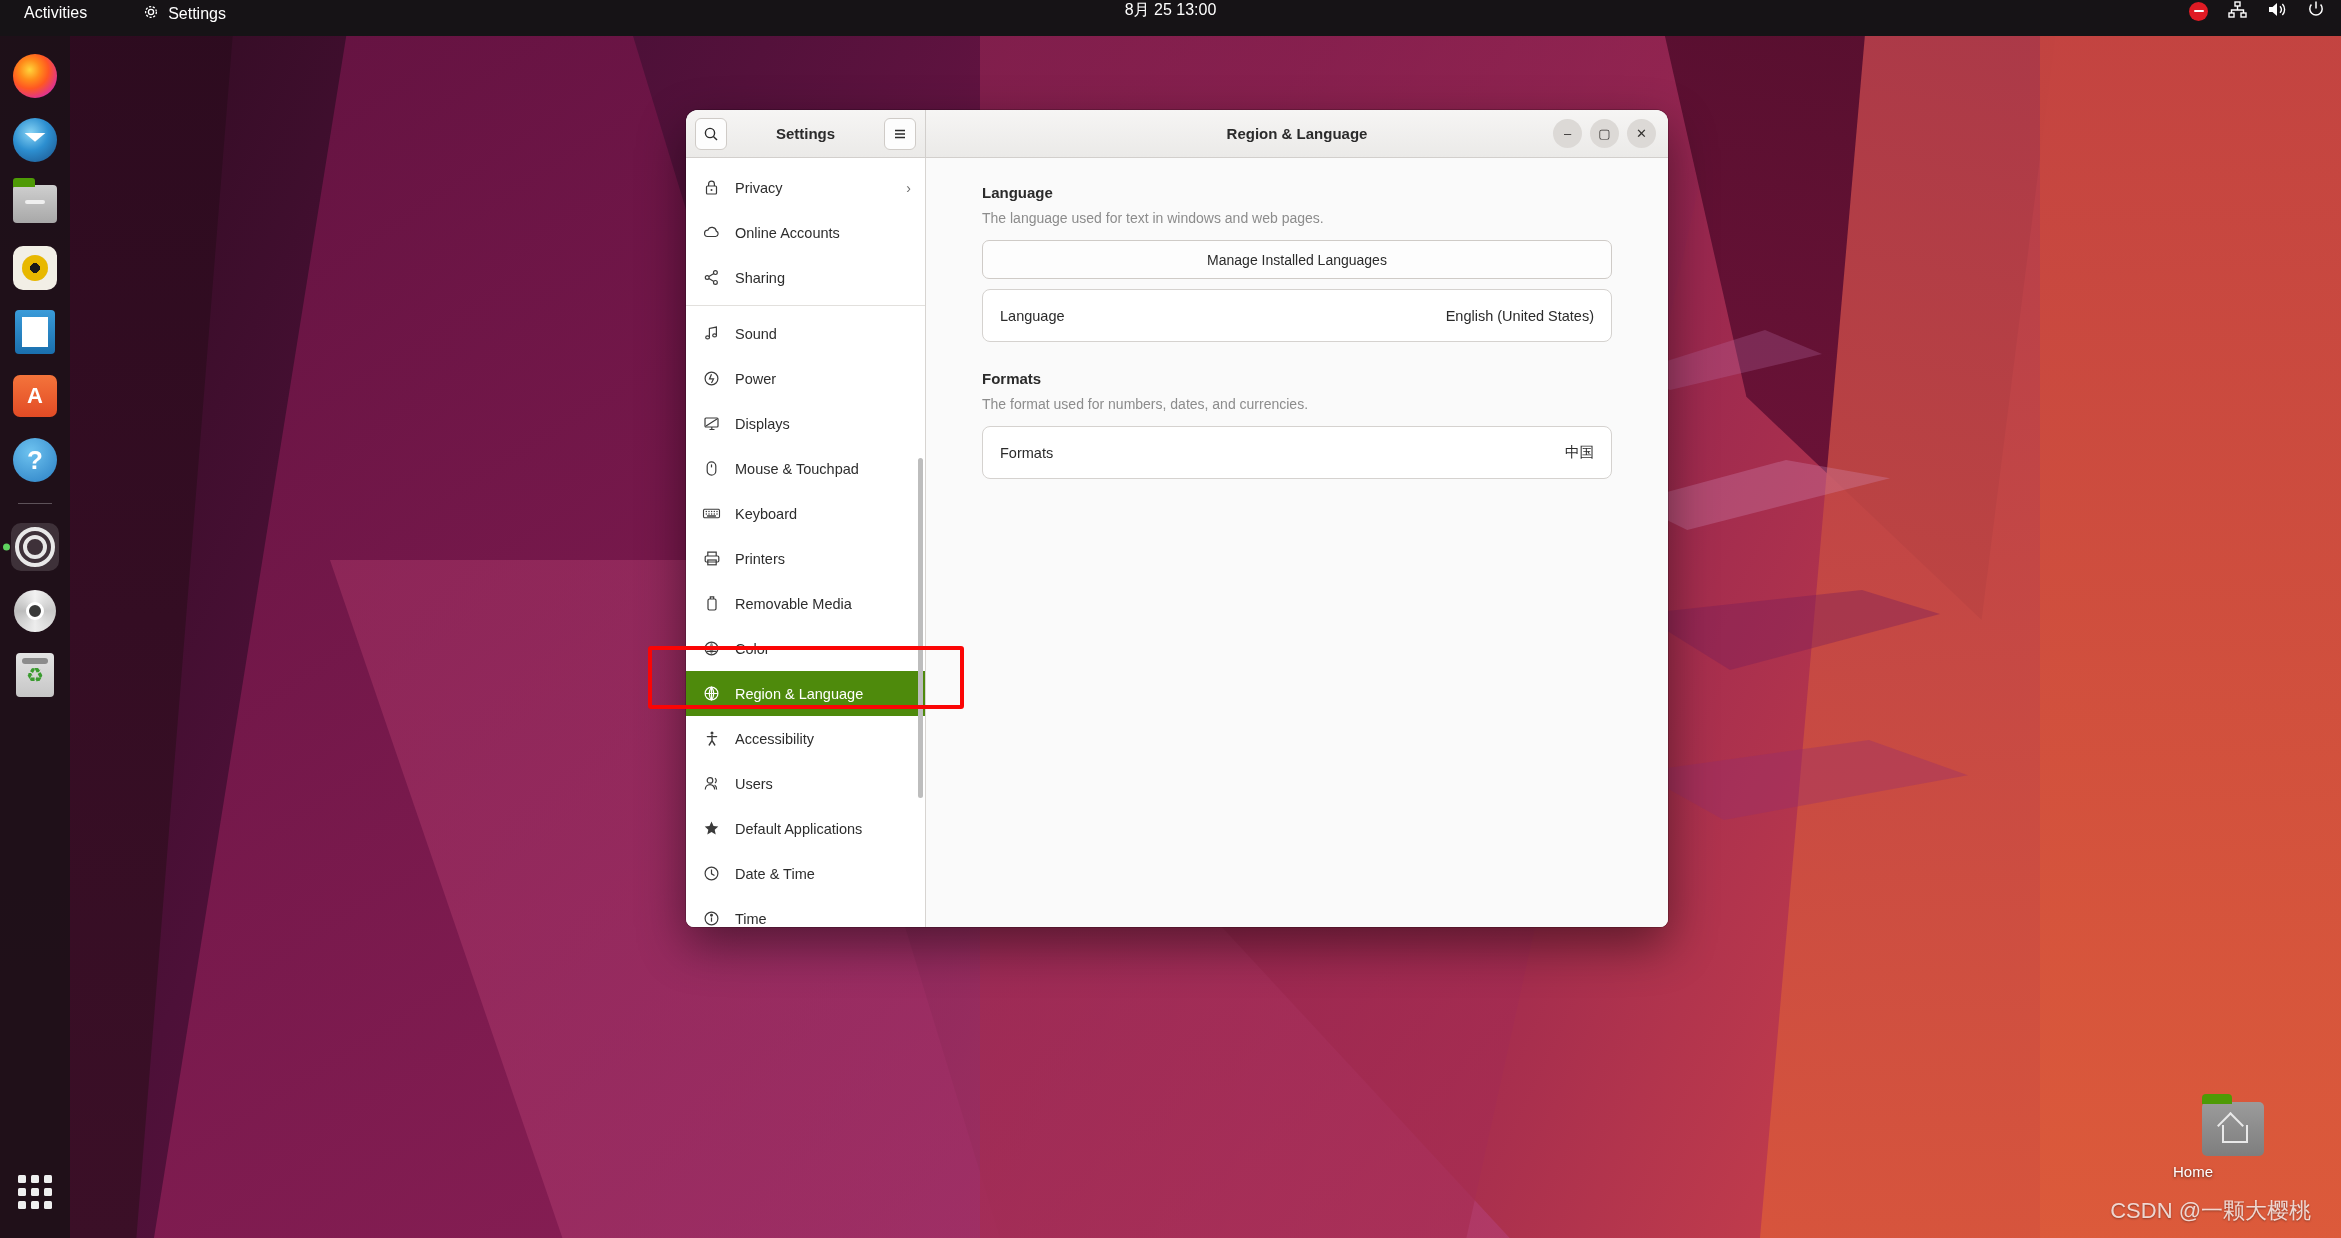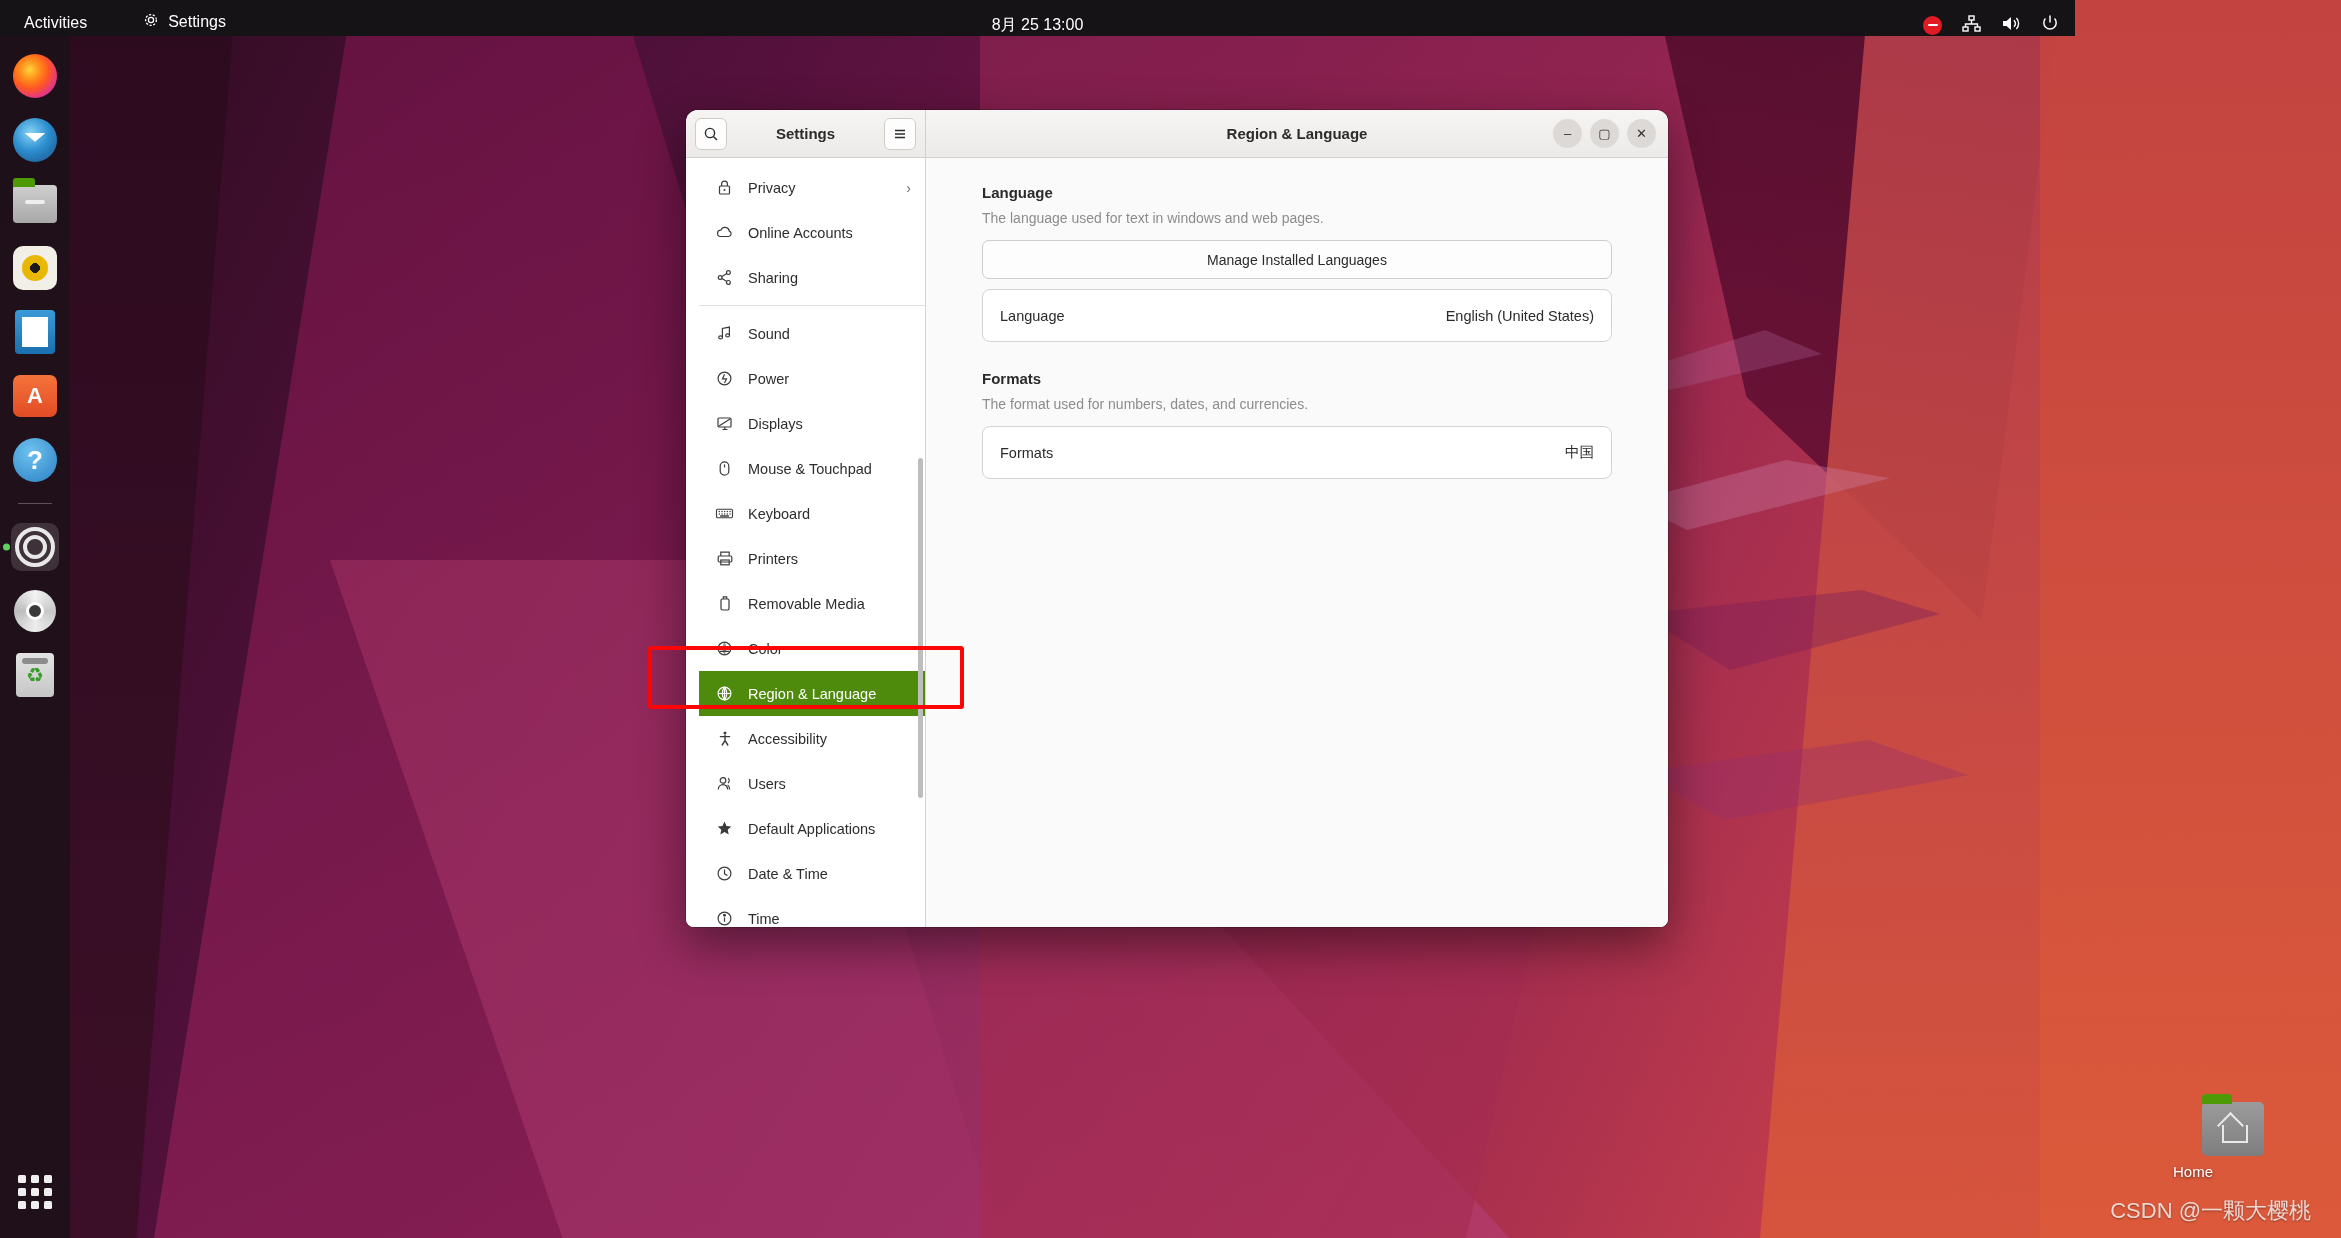--- a/index.html
+++ b/index.html
@@ -47,23 +47,23 @@
         clip-path: polygon(0 60%, 60% 0, 100% 26%, 22% 100%); }
   .l2 { left: 1640px; top: 590px; width: 300px; height: 80px;
         clip-path: polygon(0 30%, 74% 0, 100% 30%, 30% 100%); background: rgba(120,30,90,.38); }
   .l3 { left: 1638px; top: 740px; width: 330px; height: 80px;
         clip-path: polygon(0 40%, 70% 0, 100% 44%, 26% 100%); background: rgba(150,45,110,.35); }
   .l4 { left: 1632px; top: 330px; width: 190px; height: 60px;
         clip-path: polygon(0 70%, 70% 0, 100% 40%, 20% 100%); background: rgba(190,120,180,.25); }
 
   
   .topbar {
-    position: absolute; left: 0; top: 0; width: 2075px; height: 36px;
+    position: absolute; left: 0; top: 0; width: 2341px; height: 36px;
     background: #161316; color: #ffffff;
-    display: flex; align-items: flex-end;
+    display: flex; align-items: flex-start;
     font-size: 16px; z-index: 40;
   }
   .tb-activities { margin-left: 14px; padding: 4px 10px; border-radius: 5px; }
   .tb-app { display: flex; align-items: center; gap: 9px; margin-left: 36px; padding: 4px 10px; border-radius: 5px; }
   .tb-clock {
     position: absolute; left: 50%; transform: translateX(-50%);
     display: flex; align-items: center; gap: 12px; font-size: 16px;
   }
   .tb-right {
     position: absolute; right: 16px; display: flex; align-items: center; gap: 20px;
@@ -182,21 +182,21 @@
     font-size: 13px;
   }
   .body { flex: 1; display: flex; min-height: 0; }
 
   
   .sidebar {
     width: 240px; flex: 0 0 240px; background: #ffffff;
     border-right: 1px solid #d7d4d1;
     overflow: hidden; position: relative;
   }
-  .side-list { padding: 7px 0 0 13px; }
+  .side-list { padding: 7px 0 0 0; }
   .side-item {
     display: flex; align-items: center; gap: 14px;
     height: 45px; padding: 0 14px 0 16px;
     font-size: 14.5px; color: #2d2d2d; position: relative;
   }
   .side-item .glyph { width: 19px; height: 19px; display:flex; align-items:center; justify-content:center; flex: 0 0 19px; color: #3b3b3b; }
   .side-item.selected { background: #4e8a0c; color: #ffffff; }
   .side-item.selected .glyph { color: #ffffff; }
   .side-item .chev { margin-left: auto; font-size: 14px; color: #6d6d6d; }
   .side-sep { height: 1px; background: #e2e0dd; margin: 5px 0; }

